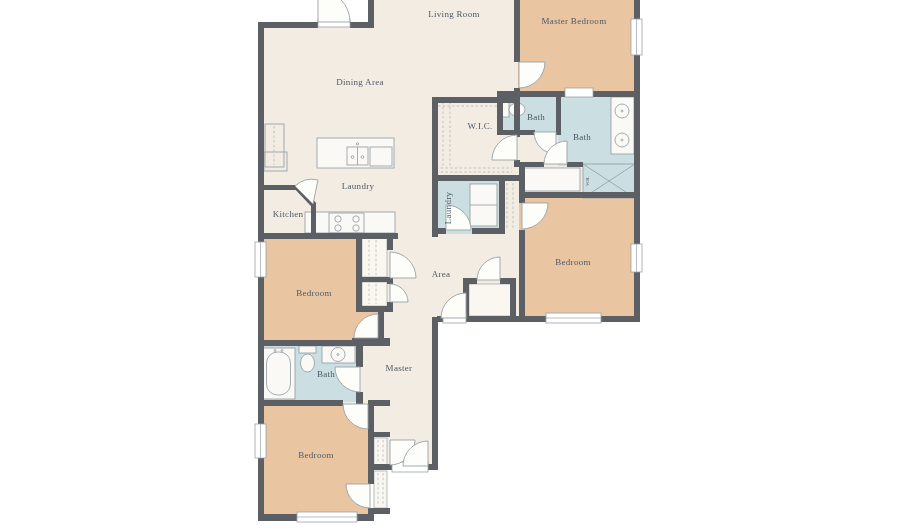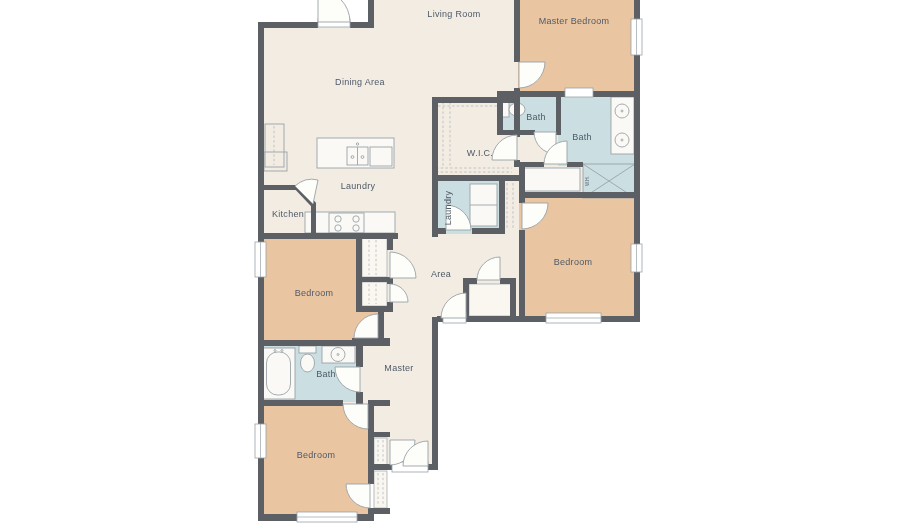--- a/index.html
+++ b/index.html
@@ -1,17 +1,17 @@
 <!DOCTYPE html>
 <html style="--background: #ffffff; --floor: #f3ece2; --bedroom: #eac5a2; --bath: #cbdee1; --wall: #5c6065; --fixture_stroke: #9aa3a8; --door_stroke: #98a1a7; --label: #4e5a68;"><head>
 <meta charset="utf-8">
 <style>
   html,body{margin:0;padding:0;background:#fff;}
   .stage{position:relative;width:900px;height:529px;background:var(--background,#fff);overflow:hidden;
-         font-family:Liberation Sans, sans-serif;}
+         font-family:Liberation Serif, serif;}
   .plan-svg{position:absolute;left:0;top:0;}
   .lbl{position:absolute;transform:translate(-50%,-50%);font-size:9px;letter-spacing:.3px;
        color:var(--label,#4e5a68);white-space:nowrap;user-select:none;}
   .lbl.rot{transform:translate(-50%,-50%) rotate(-90deg);}
   .lbl.tiny{font-size:4.5px;letter-spacing:0;}
   
   .f-floor{fill:var(--floor,#f3ece2);}
   .f-bed{fill:var(--bedroom,#eac5a2);}
   .f-bath{fill:var(--bath,#cbdee1);}
   .wall{fill:var(--wall,#5c6065);}
@@ -236,21 +236,21 @@
       <path class="door" d="M428,466 L428,441 A25,25 0 0 0 403,466 Z"></path>
       <path class="door" d="M313,204 L295,186 A25,25 0 0 1 318,180 Z"></path>
     </g>
   </svg>
 
   <div class="lbl" style="left:454px;top:14px">Living Room</div>
   <div class="lbl" style="left:574px;top:21px">Master Bedroom</div>
   <div class="lbl" style="left:360px;top:82px">Dining Area</div>
   <div class="lbl" style="left:536px;top:117px">Bath</div>
   <div class="lbl" style="left:582px;top:137px">Bath</div>
-  <div class="lbl" style="left:480px;top:153px">W.I.C.</div>
+  <div class="lbl" style="left:480px;top:126px">W.I.C.</div>
   <div class="lbl" style="left:358px;top:186px">Laundry</div>
   <div class="lbl" style="left:288px;top:214px">Kitchen</div>
   <div class="lbl rot" style="left:448px;top:208px">Laundry</div>
   <div class="lbl" style="left:573px;top:262px">Bedroom</div>
   <div class="lbl" style="left:441px;top:274px">Area</div>
   <div class="lbl" style="left:314px;top:293px">Bedroom</div>
   <div class="lbl" style="left:326px;top:374px">Bath</div>
   <div class="lbl" style="left:399px;top:368px">Master</div>
   <div class="lbl" style="left:316px;top:455px">Bedroom</div>
   <div class="lbl rot tiny" style="left:587px;top:181px">W.H.</div>

